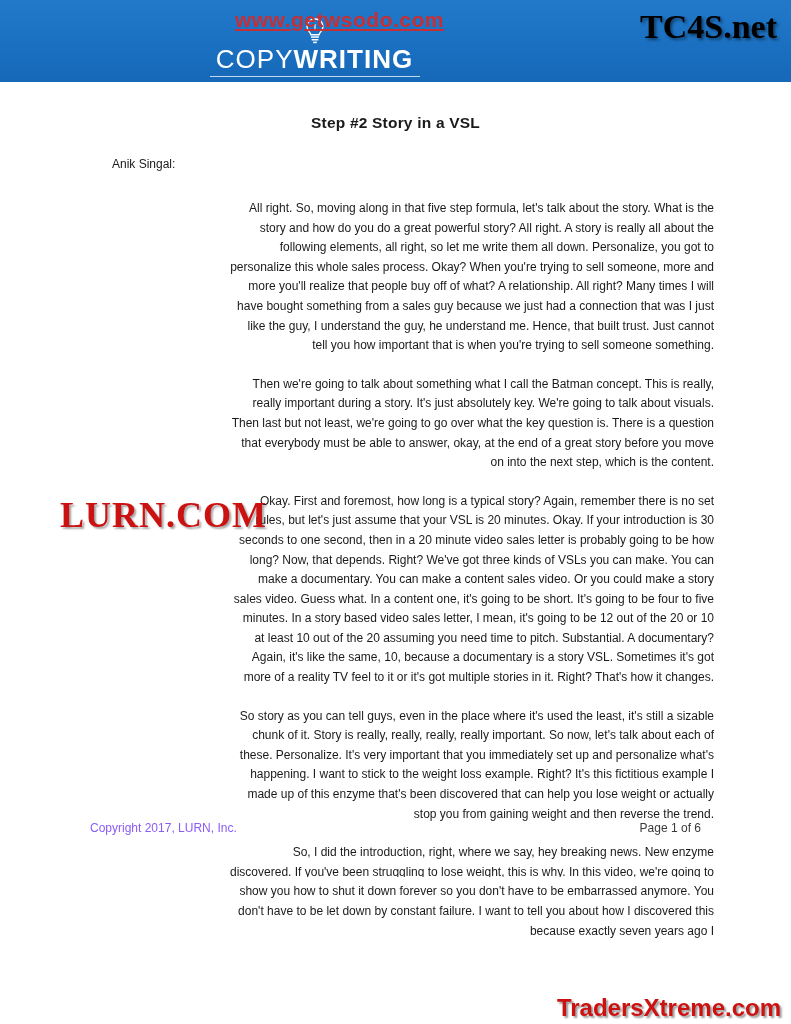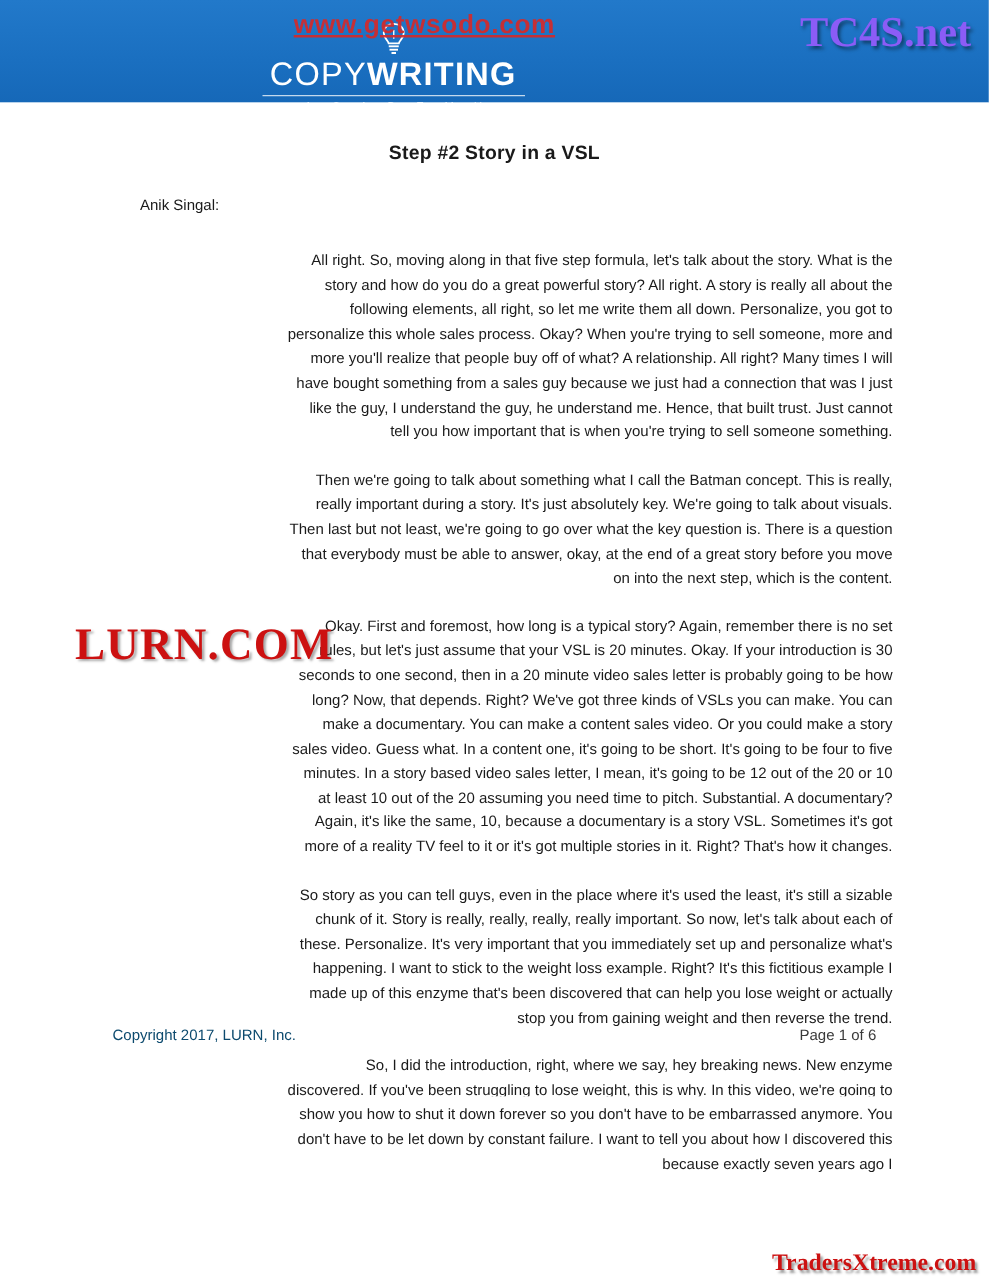--- a/index.html
+++ b/index.html
@@ -91,21 +91,21 @@
   }
 
   
   .tc4s-badge {
     position: absolute;
     right: 14px;
     top: 8px;
     font-family: "Liberation Serif", serif;
     font-size: 34px;
     font-weight: bold;
-    color: #8b5cf6;
+    color: #000000;
     text-shadow: 2px 2px 3px rgba(0,0,0,0.45);
     z-index: 7;
   }
 
   
   .page {
     position: absolute;
     top: 82px; left: 0;
     width: 791px;
     height: 798px;
@@ -147,21 +147,21 @@
   .transcript p {
     margin: 0 0 19px 0;
   }
 
   
   .footer-left {
     position: absolute;
     left: 90px;
     bottom: 45px;
     font-size: 12px;
-    color: #0c4a6e;
+    color: #8b5cf6;
     text-align: right;
   }
   .footer-right {
     position: absolute;
     right: 90px;
     bottom: 45px;
     font-size: 12px;
     color: #3a3a3a;
   }
 
@@ -178,23 +178,23 @@
     text-shadow: 2px 2px 2px rgba(0,0,0,0.35);
     z-index: 5;
     pointer-events: none;
   }
 
   
   .wm-bottom {
     position: absolute;
     right: 10px;
     bottom: 2px;
-    font-family: Liberation Serif, serif;
-    font-weight: bold;
-    font-size: 19px;
+    font-family: Liberation Sans, sans-serif;
+    font-weight: bold;
+    font-size: 24px;
     color: #cc1111;
     text-shadow: 2px 2px 2px rgba(0,0,0,0.4);
     z-index: 7;
     pointer-events: none;
   }
 
   
   .page-edge {
     position: absolute;
     left: 0; bottom: 0;

